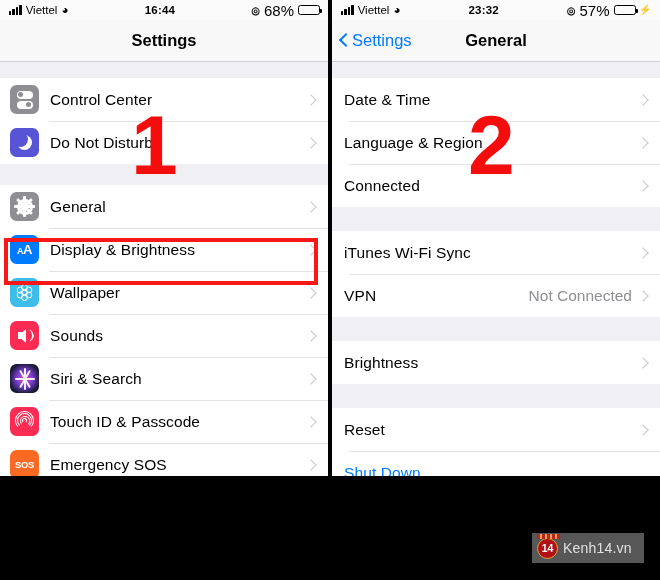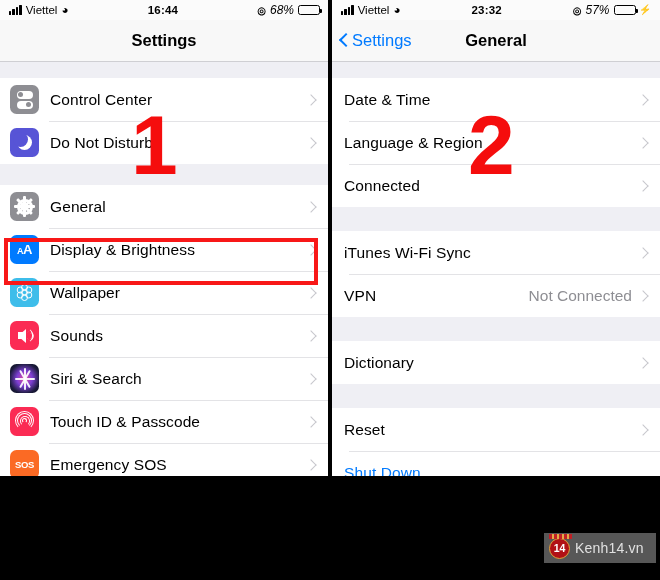--- a/index.html
+++ b/index.html
@@ -31,21 +31,21 @@
   .sig { display: inline-flex; align-items: flex-end; gap: 1.3px; height: 9px; }
   .sig i { width: 2.2px; background: #000; border-radius: .5px; display: block; }
   .sig i:nth-child(1){ height: 4px; }
   .sig i:nth-child(2){ height: 6px; }
   .sig i:nth-child(3){ height: 8px; }
   .sig i:nth-child(4){ height: 9.5px; }
   .carrier { font-size: 11.5px; font-weight: normal; }
   .wifi { font-size: 12px; line-height: 1; position: relative; top: -.5px; }
 
   .loc { font-size: 10px; }
-  .pct { font-size: 12px; font-weight: normal; font-style: italic; }
+  .pct { font-size: 15px; font-weight: normal; }
   .batt {
     width: 22px; height: 10.5px; border: 1.2px solid #000; border-radius: 2.5px;
     position: relative; padding: 1px;
   }
   .batt:after {
     content: ""; position: absolute; right: -3px; top: 3px;
     width: 1.8px; height: 4px; background: #000; border-radius: 0 1px 1px 0;
   }
   .batt .fill { height: 100%; border-radius: 1px; }
   .bolt { font-size: 10px; line-height: 1; }
@@ -233,21 +233,21 @@
 
   .divider {
     position: absolute; left: 328px; top: 0; width: 4px; height: 580px;
     background: #000; z-index: 60;
   }
 
   
   .wm {
     position: absolute; left: 532px; top: 533px; width: 112px; height: 30px;
     background: rgba(140,140,140,.62); z-index: 55;
-    display: flex; align-items: center; padding-left: 5px; gap: 5px; margin-left: 12px;
+    display: flex; align-items: center; padding-left: 5px; gap: 5px;
   }
   .wm .badge {
     width: 21px; height: 21px; border-radius: 50%;
     background: #b11116; border: 1.6px solid #e0a33a;
     color: #fff; font-size: 10.5px; font-weight: bold;
     display: flex; align-items: center; justify-content: center;
     position: relative;
   }
   .wm .crown {
     position: absolute; top: -5px; left: -1px; width: 23px; height: 5px;
@@ -452,21 +452,21 @@
           </div>
           <div class="row noicon">
             <span class="label">VPN</span>
             <span class="value">Not Connected</span>
             <span class="chev"></span>
           </div>
         </div>
         <div class="gap" style="height:24px"></div>
         <div class="group">
           <div class="row noicon">
-            <span class="label">Dictionary</span>
+            <span class="label">Brightness</span>
             <span class="chev"></span>
           </div>
         </div>
         <div class="gap" style="height:24px"></div>
         <div class="group">
           <div class="row noicon">
             <span class="label">Reset</span>
             <span class="chev"></span>
           </div>
           <div class="row noicon">

